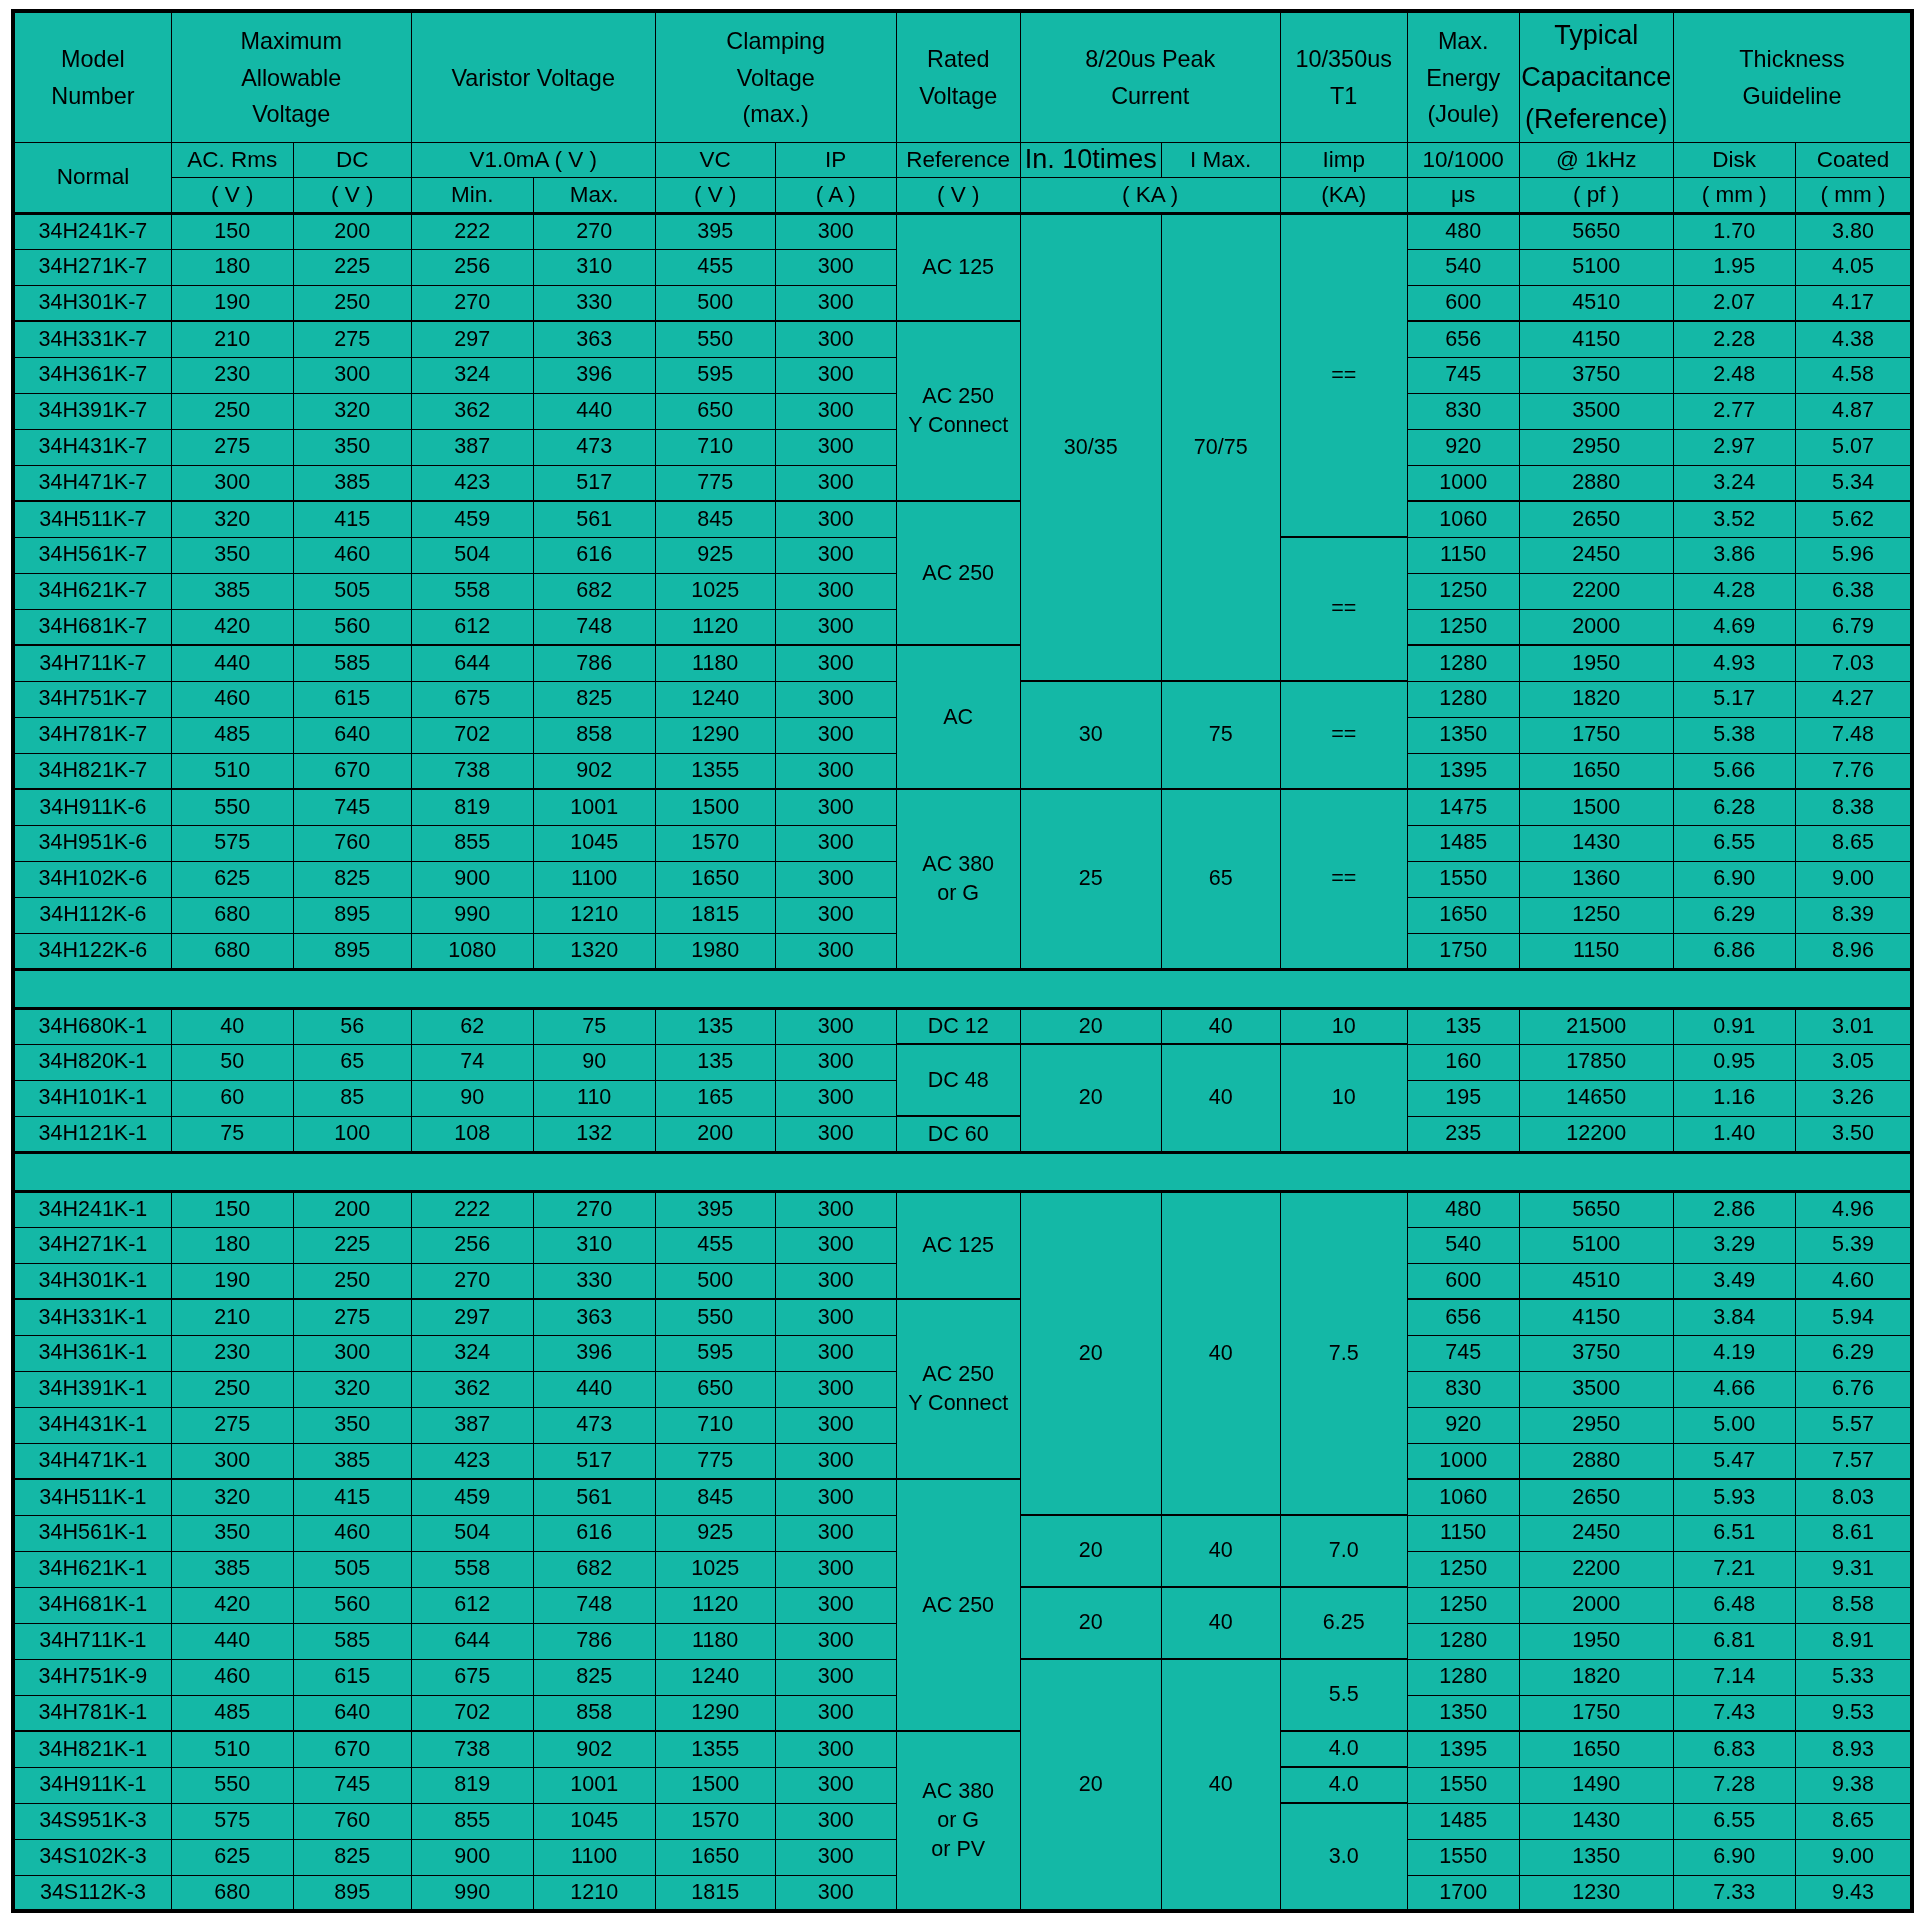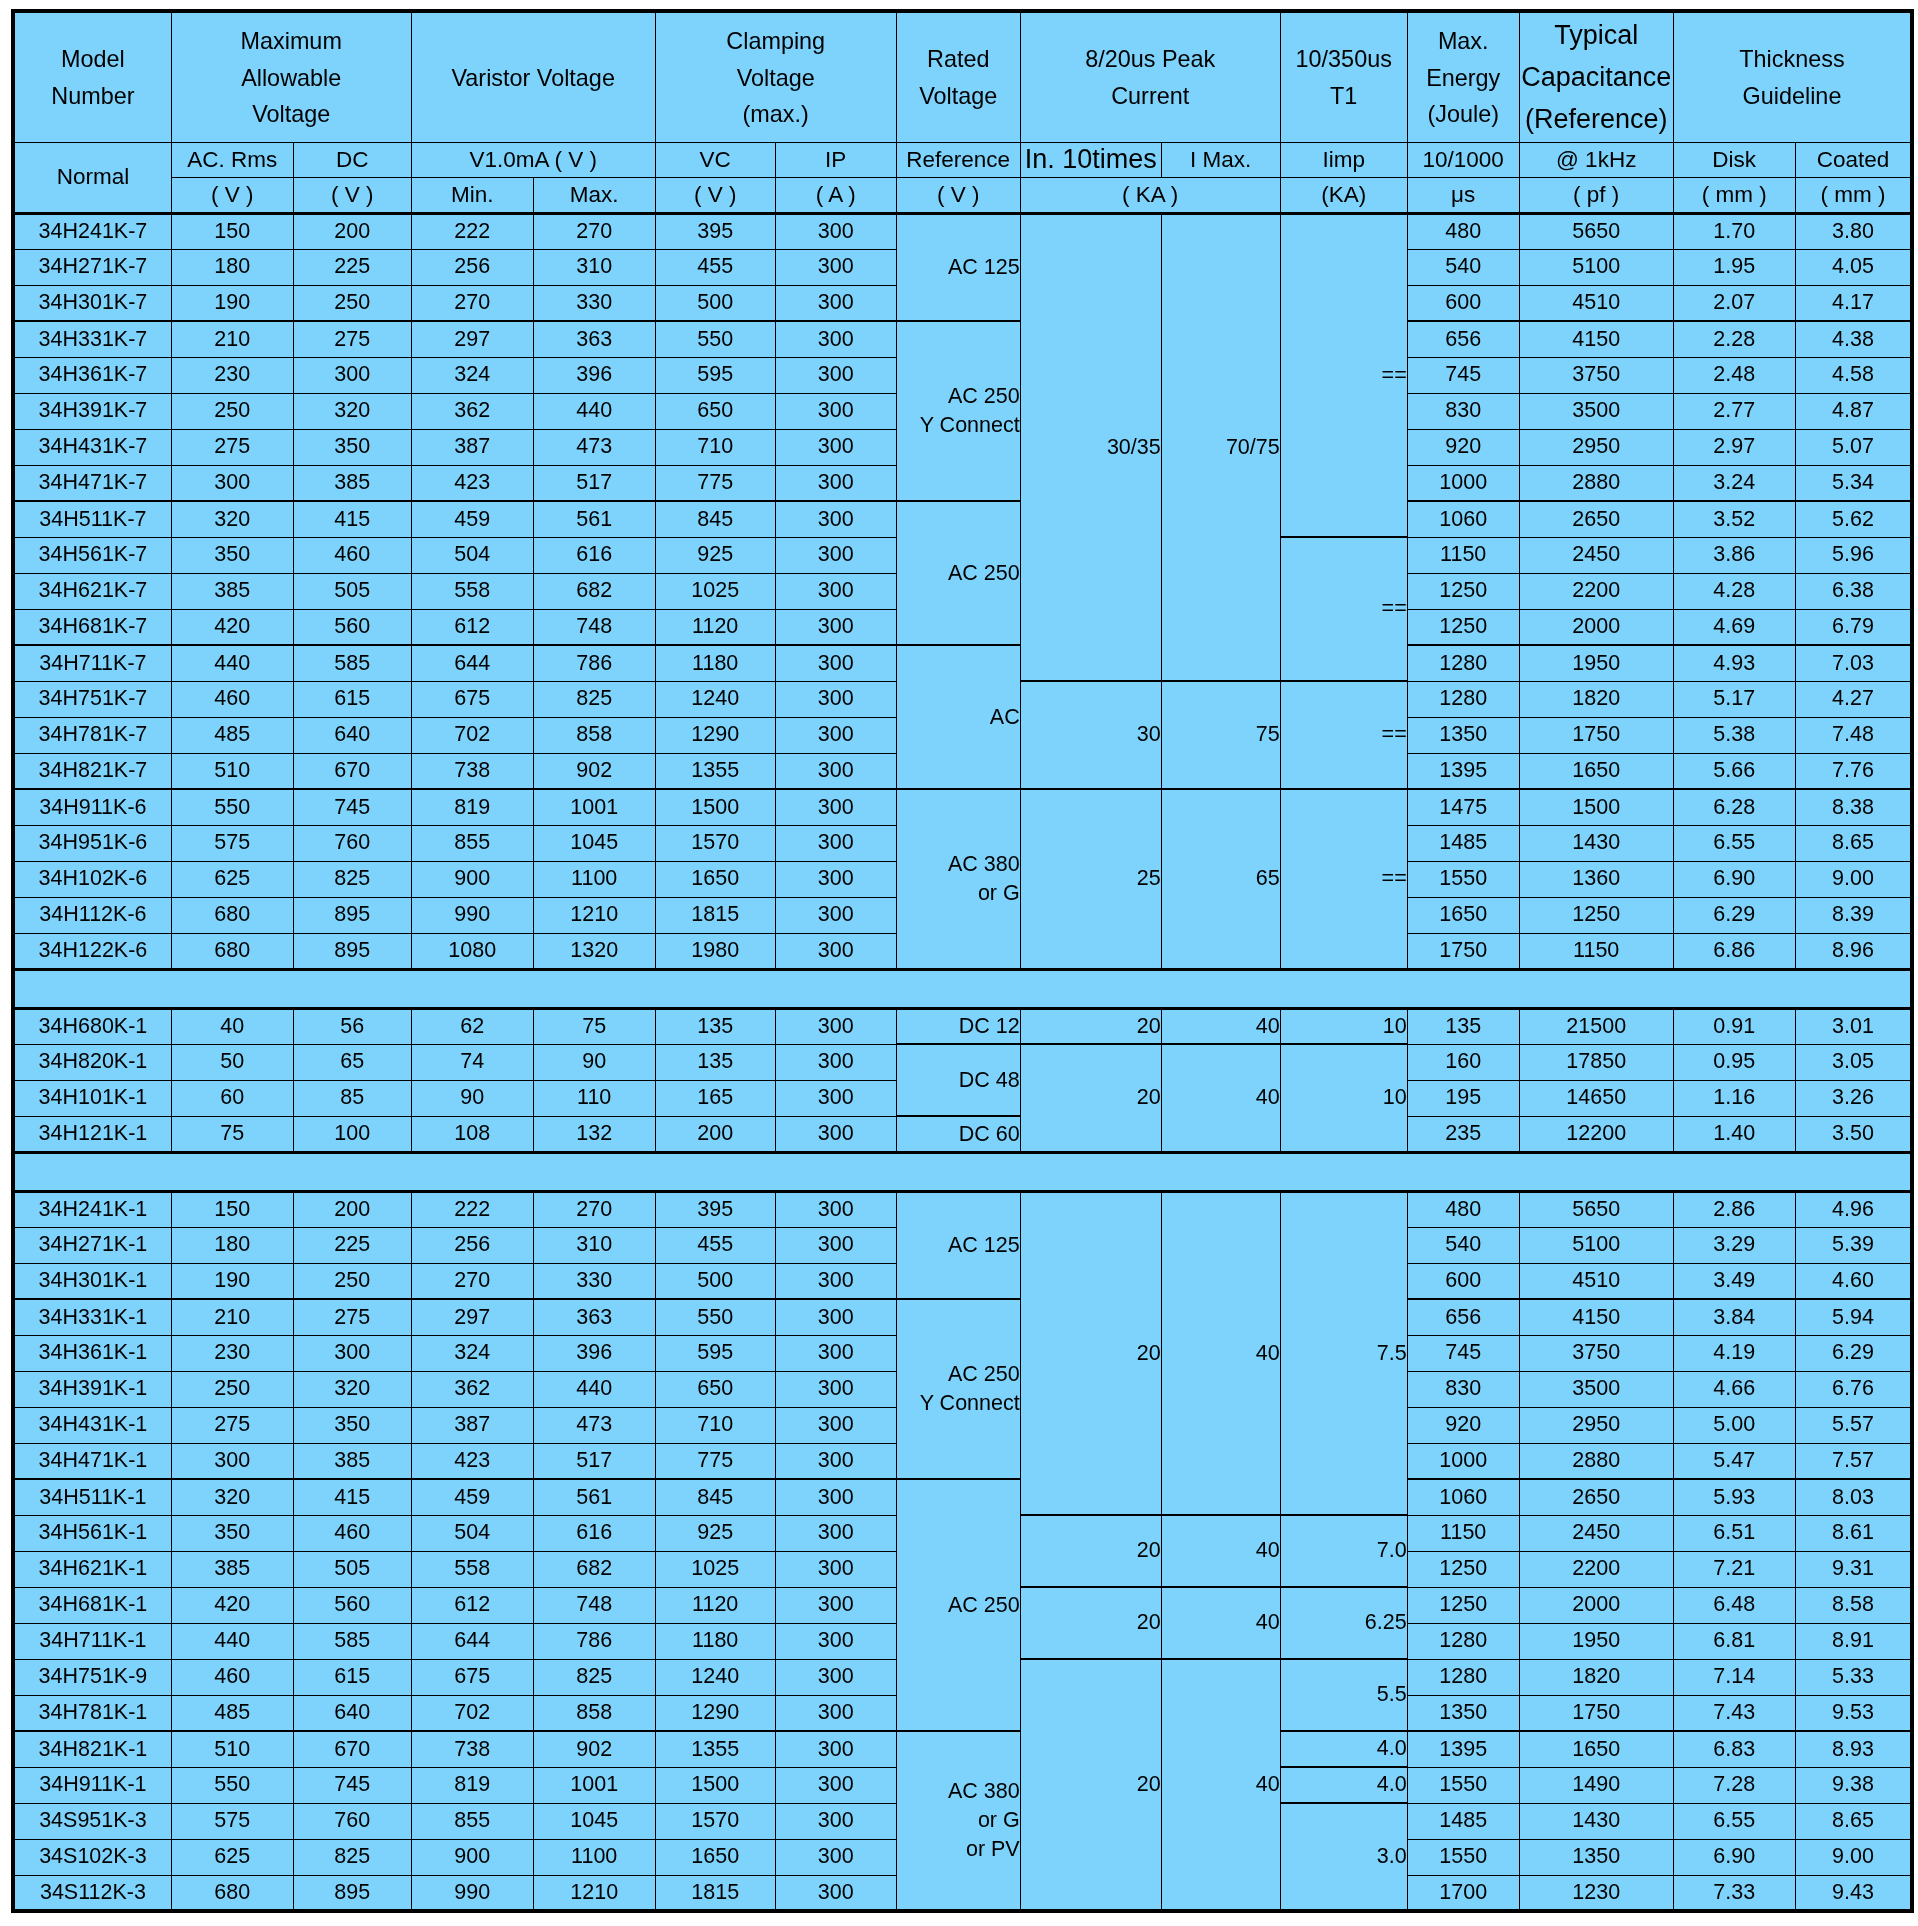--- a/index.html
+++ b/index.html
@@ -1,31 +1,31 @@
 <!DOCTYPE html>
 <html style="font-size:15px"><head>
 <meta charset="utf-8">
 <style>
   html,body{margin:0;padding:0;background:#ffffff;}
   body{width:1919px;height:1926px;font-family:"Liberation Sans",sans-serif;color:#000;}
   .page{box-sizing:border-box;padding:9.4px 11.2px;}
-  table.spec{border-collapse:collapse;table-layout:fixed;width:1898px;border:4.7px solid #000;background:#7dd3fc;}
+  table.spec{border-collapse:collapse;table-layout:fixed;width:1898px;border:4.7px solid #000;background:#14b8a6;}
   th,td{border:1.9px solid #000;text-align:center;vertical-align:middle;padding:0;
         font-weight:normal;white-space:pre-line;overflow:hidden;color:#000;}
   thead th.h1{font-size:23.4px;line-height:1.55;}
   thead th.h23{font-size:22.5px;line-height:1.25;}
   thead th.sm{font-size:27px;}
   tr.hr1{height:131px;}
   tr.hr2{height:35px;}
   tr.hr3{height:36px;}
   .hb{border-bottom-width:3.7px;}
   tbody tr{height:36px;}
   tbody td{font-size:21.5px;line-height:1.2;}
   td.bt{border-top-width:2.8px;}
-  td.grp{border-top-width:2.8px;text-align:right;}
+  td.grp{border-top-width:2.8px;}
   td.ml{line-height:1.35;}
   tr.sep td{border:0;border-top:3.7px solid #000;border-bottom:3.7px solid #000;height:36px;}
 </style>
 </head>
 <body>
 
 <div class="page">
   <table class="spec">
     <colgroup>
       <col style="width:158px">

